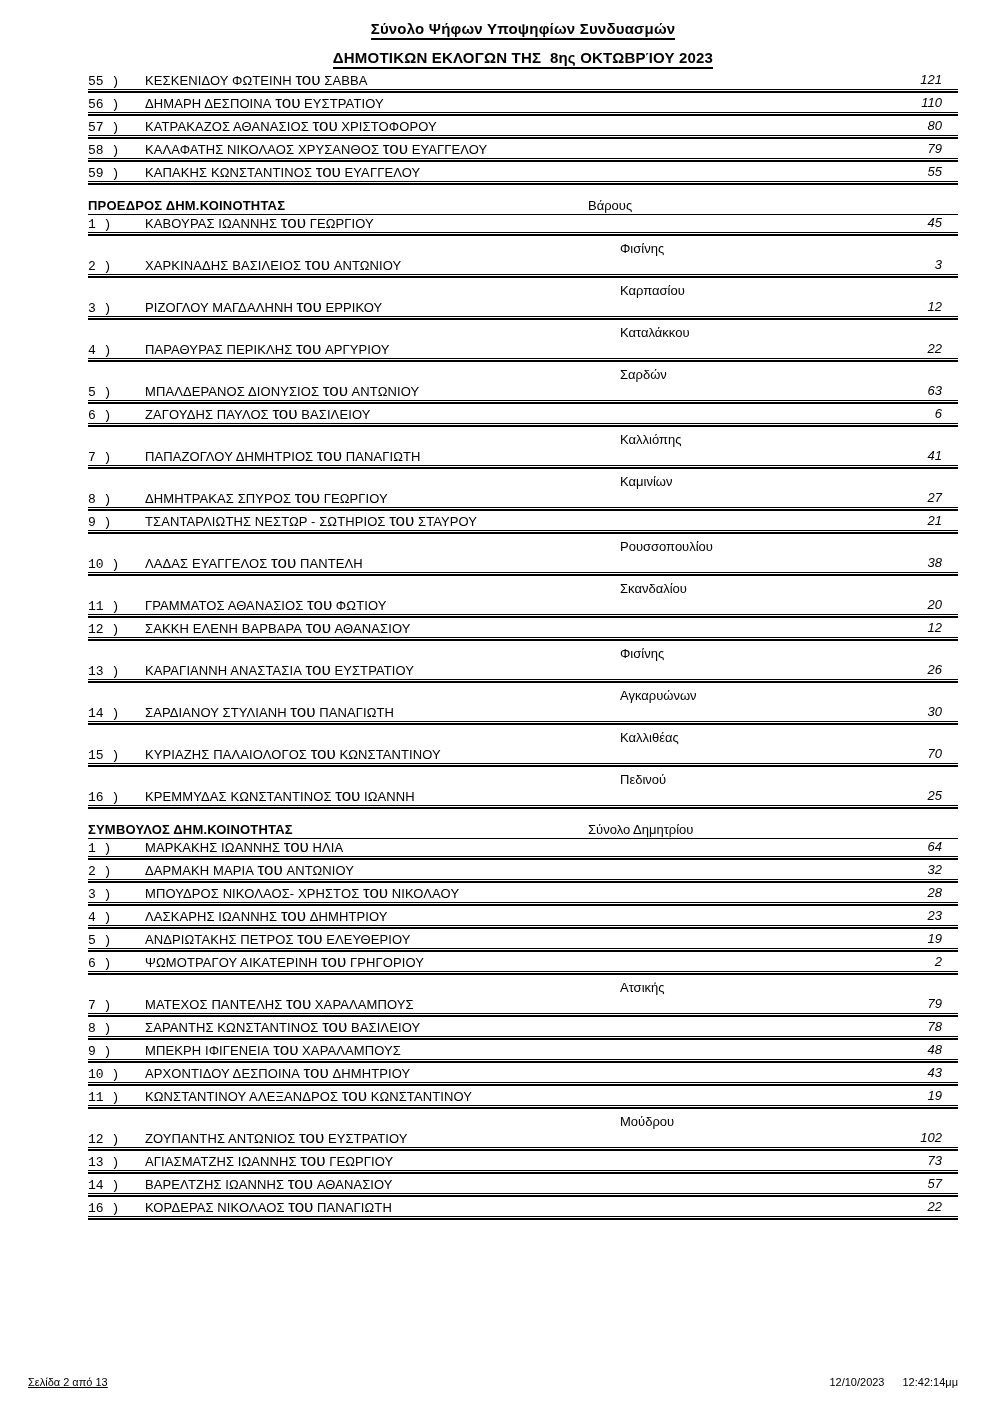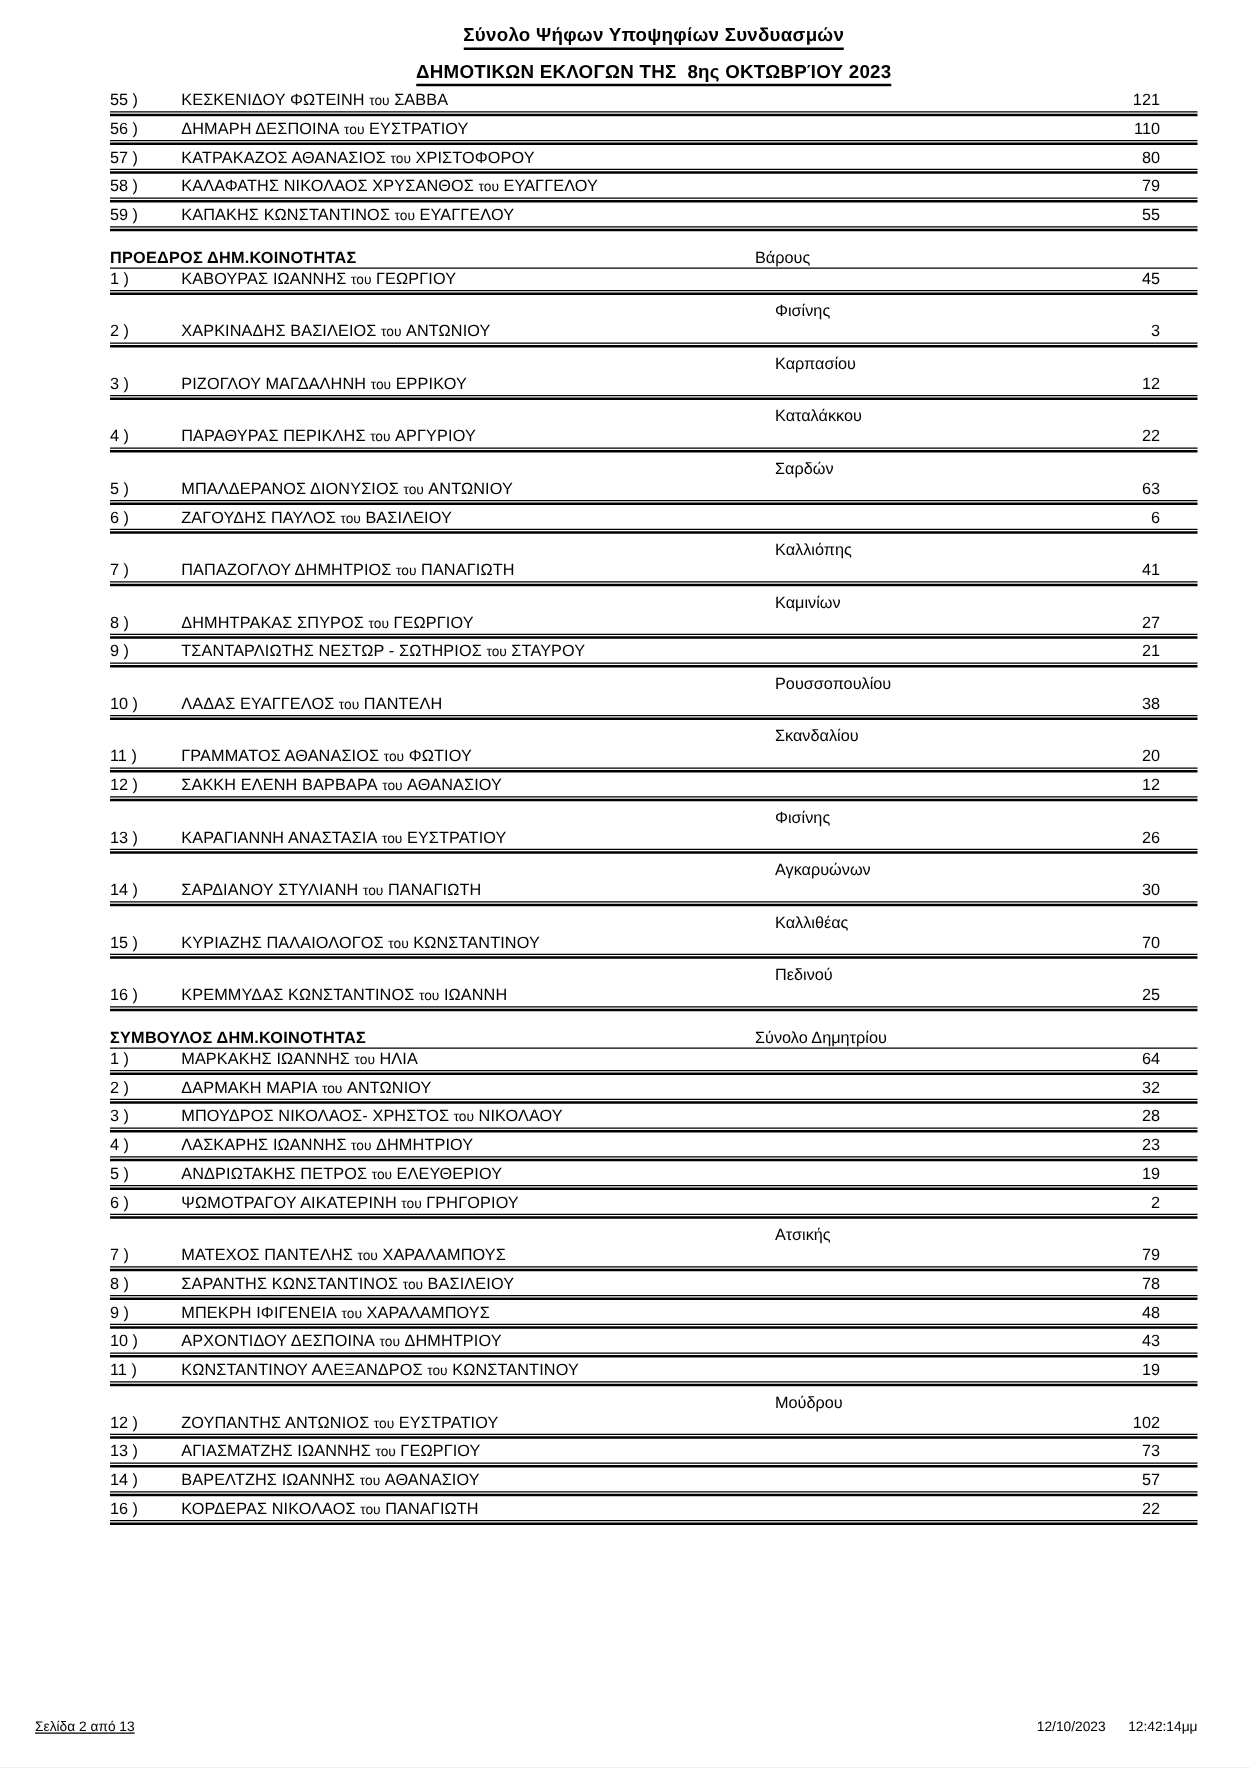--- a/index.html
+++ b/index.html
@@ -46,48 +46,50 @@
     content:"";
     position:absolute;
     left:0;right:0;bottom:-4px;
     height:0;
     border-top:2px solid #000;
   }
   .crow .num{
     display:inline-block;
     width:57px;
     vertical-align:baseline;
+    font-family:Liberation Mono, monospace;
   }
   .crow .nm{letter-spacing:0.1px;}
   .crow .conn{
-    font-size:11px;
+    font-size:17px;
   }
   .crow .votes{
     position:absolute;
-    right:30px;top:0;
+    right:16px;top:0;
     text-align:right;
+    font-style:italic;
   }
 
   
   .srow{
     position:relative;
     margin-top:16px;
     height:16px;
     border-bottom:1px solid #000;
     font-size:13px;
     line-height:15px;
     white-space:nowrap;
   }
   .srow .stitle{
     font-weight:700;
     letter-spacing:0.2px;
   }
   .srow .scomm{
     position:absolute;
-    left:516px;top:0;
+    left:500px;top:0;
   }
 
   
   .krow{
     margin-top:9px;
     margin-bottom:2px;
     height:13px;
     font-size:13px;
     line-height:13px;
     padding-left:532px;

